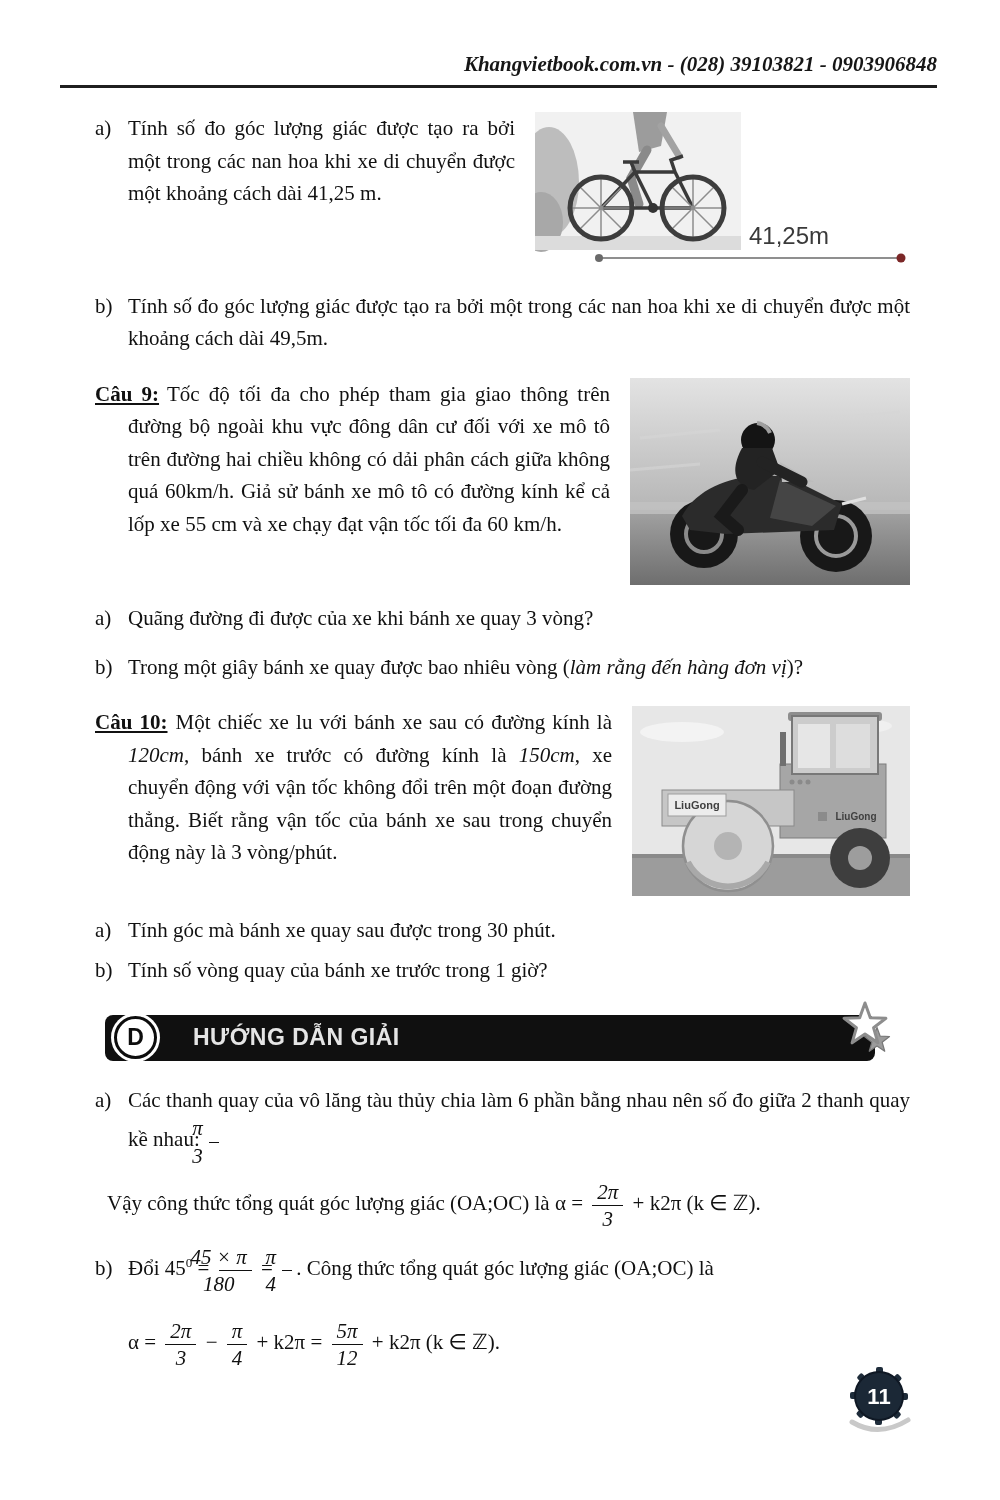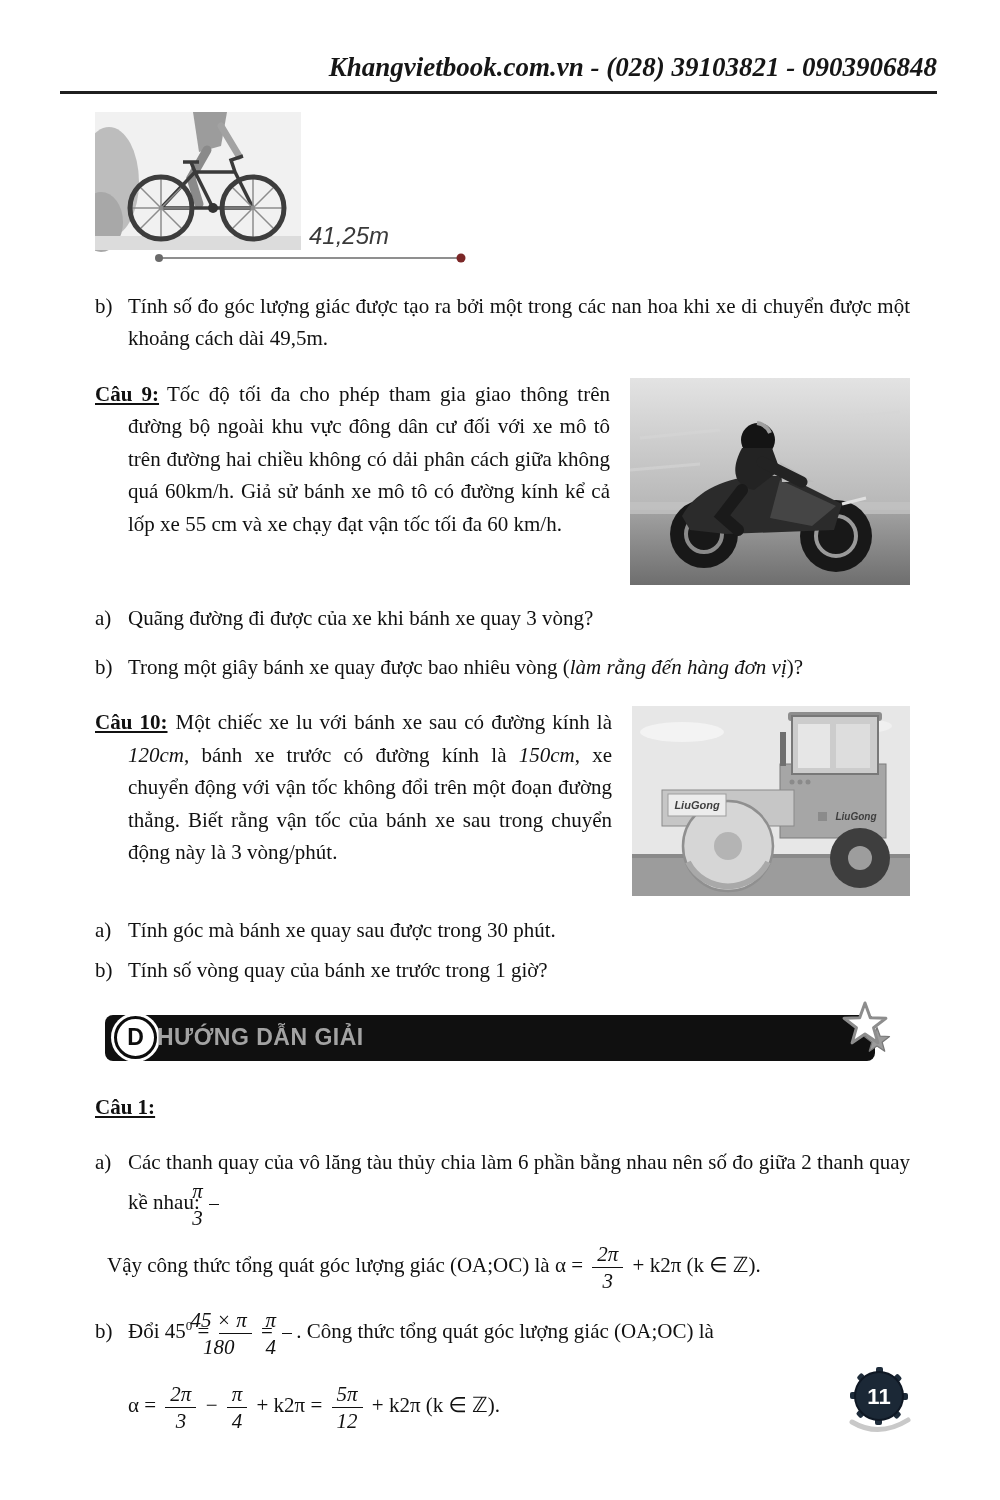--- a/index.html
+++ b/index.html
@@ -5,37 +5,37 @@
   html,body { margin:0; padding:0; background:#ffffff; }
   .page {
     position:relative; width:1000px; height:1500px; background:#ffffff;
     font-family:"Liberation Serif", serif; color:#111; overflow:hidden;
   }
   
   .header {
     position:absolute; left:60px; right:63px; top:52px;
     text-align:right; padding-bottom:8px; border-bottom:3px solid #1f1f1f;
   }
-  .header-text { font-size:27px; font-weight:bold; font-style:italic; color:#161616; }
+  .header-text { font-size:21px; font-weight:bold; font-style:italic; color:#161616; }
 
   
   .content { position:absolute; left:95px; top:112px; width:815px; font-size:21px; line-height:1.55; }
 
   p { margin:0; }
   .hang { padding-left:33px; text-indent:-33px; text-align:justify; }
   .lbl  { display:inline-block; width:33px; text-indent:0; }
   .clabel { font-weight:bold; text-decoration:underline; margin-right:8px; }
   .cont { margin-left:33px; text-align:justify; }
 
   .mt0{margin-top:0;} .mt6{margin-top:16px;} .mt8{margin-top:8px;} .mt10{margin-top:23px;}
   .mt12{margin-top:12px;margin-left:12px;} .mt14{margin-top:14px;} .mt30{margin-top:30px;}
 
   .row { display:flex; gap:20px; align-items:flex-start; }
   .grow { flex:1; }
-  .figcol { flex:0 0 auto;font-style:italic; }
+  .figcol { flex:0 0 auto; }
   .row1 .grow { flex:0 0 420px; }
 
   
   .m { }
   .frac { display:inline-block; vertical-align:middle; text-align:center; line-height:1.15; font-style:italic; margin:0 4px; }
   .fnum { display:block; padding:0 5px 1px; border-bottom:1.7px solid #111; }
   .fden { display:block; padding:1px 5px 0; }
   sup { font-size:0.62em; }
   .mathline { line-height:1.3; }
 
@@ -44,40 +44,43 @@
     position:relative; margin:28px 0 0 10px; width:770px; height:46px;
     background:#101010; border-radius:8px; display:flex; align-items:center;
   }
   .banner-circle {
     width:37px; height:37px; margin-left:9px; background:#ffffff; color:#0d0d0d;
     border:3px solid #0d0d0d; border-radius:50%; box-shadow:0 0 0 3px #ffffff;
     display:flex; align-items:center; justify-content:center;
     font-family:"Liberation Sans", sans-serif; font-weight:bold; font-size:23px;
   }
   .banner-title {
-    color:#a3a3a3; font-family:"Liberation Sans", sans-serif;
+    margin-left:36px; color:#e5e5e5; font-family:"Liberation Sans", sans-serif;
     font-weight:bold; font-size:23px; letter-spacing:0.5px;
   }
   .banner-star { position:absolute; right:-22px; top:-16px; }
 
   
   .page-badge { position:absolute; left:846px; top:1364px; }
 </style>
 </head>
 <body>
 
 <div class="page">
 
   <div class="header">
     <span class="header-text">Khangvietbook.com.vn - (028) 39103821 - 0903906848</span>
   </div>
 
   <div class="content">
 
     <div class="row row1">
+      <div class="grow">
+        <p class="hang mt0"><span class="lbl">a)</span><span>Tính số đo góc lượng giác được tạo ra bởi một trong các nan hoa khi xe di chuyển được một khoảng cách dài 41,25 m.</span></p>
+      </div>
       <div class="figcol">
         <svg width="375" height="152" viewBox="0 0 375 152">
           <rect x="0" y="0" width="206" height="138" fill="#f1f1f1"></rect>
           <ellipse cx="14" cy="70" rx="30" ry="55" fill="#bdbdbd"></ellipse>
           <ellipse cx="6" cy="110" rx="22" ry="30" fill="#a8a8a8"></ellipse>
           <rect x="0" y="124" width="206" height="14" fill="#dcdcdc"></rect>
           <path d="M98 0 L132 0 L126 34 L104 40 Z" fill="#9c9c9c"></path>
           <path d="M112 38 L96 66 L104 92" stroke="#8a8a8a" stroke-width="9" fill="none" stroke-linecap="round"></path>
           <path d="M126 14 L144 44" stroke="#a2a2a2" stroke-width="7" stroke-linecap="round"></path>
           <path d="M66 96 L100 60 L140 60 L158 96 M100 60 L118 96 L66 96 M118 96 L158 96 M140 60 L136 48 L148 44 M100 60 L96 50 M88 50 L104 50" stroke="#3a3a3a" stroke-width="3.5" fill="none"></path>
@@ -179,21 +182,20 @@
         </div>
       <div class="banner-title">HƯỚNG DẪN GIẢI</div>
       <svg class="banner-star" width="62" height="60" viewBox="0 0 62 60">
         <g transform="translate(24,26) scale(0.6)">
           <polygon points="30,4 35.3,18.7 50.9,19.2 38.6,28.8 42.9,43.8 30,35 17.1,43.8 21.4,28.8 9.1,19.2 24.7,18.7" fill="#9b9b9b" stroke="#777777" stroke-width="2" stroke-linejoin="round"></polygon>
         </g>
         <polygon points="30,4 35.3,18.7 50.9,19.2 38.6,28.8 42.9,43.8 30,35 17.1,43.8 21.4,28.8 9.1,19.2 24.7,18.7" fill="#ffffff" stroke="#8d8d8d" stroke-width="3" stroke-linejoin="round"></polygon>
       </svg>
     </div>
 
-    <p class="mt30"><span class="clabel">Câu 1:</span></p>
 
     <p class="hang mt10"><span class="lbl">a)</span><span>Các thanh quay của vô lăng tàu thủy chia làm 6 phần bằng nhau nên số đo giữa 2 thanh quay kề nhau: </span><span class="frac"><span class="fnum">π</span><span class="fden">3</span></span></p>
 
     <p class="cont mt12 mathline"><span>Vậy công thức tổng quát góc lượng giác (OA;OC) là </span><span class="m">α =</span> <span class="frac"><span class="fnum">2π</span><span class="fden">3</span></span> <span class="m">+ k2π</span> <span class="m">(k ∈ ℤ)</span><span>.</span></p>
 
     <p class="hang mt14 mathline"><span class="lbl">b)</span><span>Đổi </span><span class="m"><span>45</span><sup>0</sup></span> <span class="m">=</span> <span class="frac"><span class="fnum">45 × π</span><span class="fden">180</span></span> <span class="m">=</span> <span class="frac"><span class="fnum">π</span><span class="fden">4</span></span><span>.</span> <span>Công thức tổng quát góc lượng giác (OA;OC) là</span></p>
 
     <p class="cont mt10 mathline"><span class="m">α =</span> <span class="frac"><span class="fnum">2π</span><span class="fden">3</span></span> <span class="m">−</span> <span class="frac"><span class="fnum">π</span><span class="fden">4</span></span> <span class="m">+ k2π =</span> <span class="frac"><span class="fnum">5π</span><span class="fden">12</span></span> <span class="m">+ k2π</span> <span class="m">(k ∈ ℤ)</span><span>.</span></p>
 
   </div>

